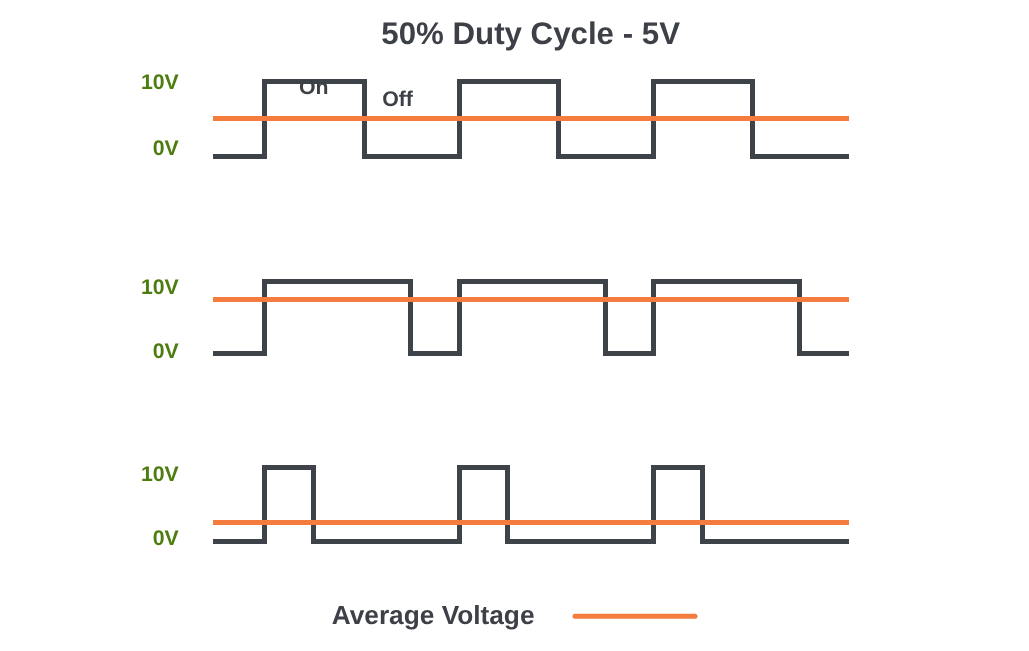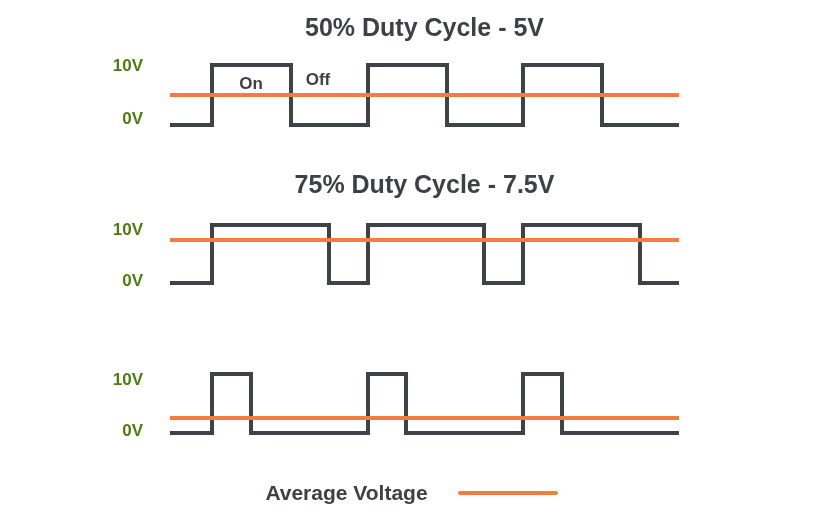--- a/index.html
+++ b/index.html
@@ -19,21 +19,21 @@
     position:absolute;left:83px;width:60px;text-align:right;
     font-size:17px;line-height:20px;font-weight:bold;color:#4d7c0f;
   }
   #yl-0-high{top:56px;}  #yl-0-low{top:109px;}
   #yl-1-high{top:220px;} #yl-1-low{top:271px;}
   #yl-2-high{top:370px;} #yl-2-low{top:421px;}
   .anno{
     position:absolute;width:60px;text-align:center;
     font-size:17px;line-height:20px;font-weight:bold;color:#3d4147;
   }
-  #anno-on{left:221px;top:74px;}
+  #anno-on{left:221px;top:60px;}
   #anno-off{left:288px;top:70px;}
   .legend{
     position:absolute;left:0;top:479px;width:823px;height:28px;
     display:flex;align-items:center;justify-content:center;gap:30px;
   }
   .legend-label{font-size:21px;font-weight:bold;color:#3d4147;}
   .legend-line{display:inline-block;width:100px;height:4px;border-radius:2px;}
 </style>
 </head>
 <body>
@@ -43,21 +43,20 @@
   <svg id="wave-svg" width="823" height="521" viewBox="0 0 823 521">
       <path d="M 170 125 L 211.98900091659027 125 L 211.98900091659027 65 L 291.30155820348307 65 L 291.30155820348307 125 L 367.50381912618394 125 L 367.50381912618394 65 L 446.8163764130767 65 L 446.8163764130767 125 L 523.0186373357776 125 L 523.0186373357776 65 L 602.3311946226703 65 L 602.3311946226703 125 L 679 125" fill="none" stroke="#3e434a" stroke-width="4" shape-rendering="crispEdges"></path>
       <path d="M 170 95 L 679 95" fill="none" stroke="#f47c3e" stroke-width="4" shape-rendering="crispEdges"></path>
       <path d="M 170 283 L 211.98900091659027 283 L 211.98900091659027 225 L 328.62511457378554 225 L 328.62511457378554 283 L 367.50381912618394 283 L 367.50381912618394 225 L 484.13993278337915 225 L 484.13993278337915 283 L 523.0186373357776 283 L 523.0186373357776 225 L 639.6547509929728 225 L 639.6547509929728 283 L 679 283" fill="none" stroke="#3e434a" stroke-width="4" shape-rendering="crispEdges"></path>
       <path d="M 170 239.5 L 679 239.5" fill="none" stroke="#f47c3e" stroke-width="4" shape-rendering="crispEdges"></path>
       <path d="M 170 433 L 211.98900091659027 433 L 211.98900091659027 374 L 250.86770546898867 374 L 250.86770546898867 433 L 367.50381912618394 433 L 367.50381912618394 374 L 406.38252367858234 374 L 406.38252367858234 433 L 523.0186373357776 433 L 523.0186373357776 374 L 561.897341888176 374 L 561.897341888176 433 L 679 433" fill="none" stroke="#3e434a" stroke-width="4" shape-rendering="crispEdges"></path>
       <path d="M 170 418.25 L 679 418.25" fill="none" stroke="#f47c3e" stroke-width="4" shape-rendering="crispEdges"></path>
     </svg>
 
   <div class="chart-title" id="title-0">50% Duty Cycle - 5V</div>
-  <div class="chart-title" id="title-1">75% Duty Cycle - 7.5V</div>
 
   <div class="ylabel" id="yl-0-high">10V</div>
   <div class="ylabel" id="yl-0-low">0V</div>
   <div class="ylabel" id="yl-1-high">10V</div>
   <div class="ylabel" id="yl-1-low">0V</div>
   <div class="ylabel" id="yl-2-high">10V</div>
   <div class="ylabel" id="yl-2-low">0V</div>
 
   <div class="anno" id="anno-on">On</div>
   <div class="anno" id="anno-off">Off</div>

